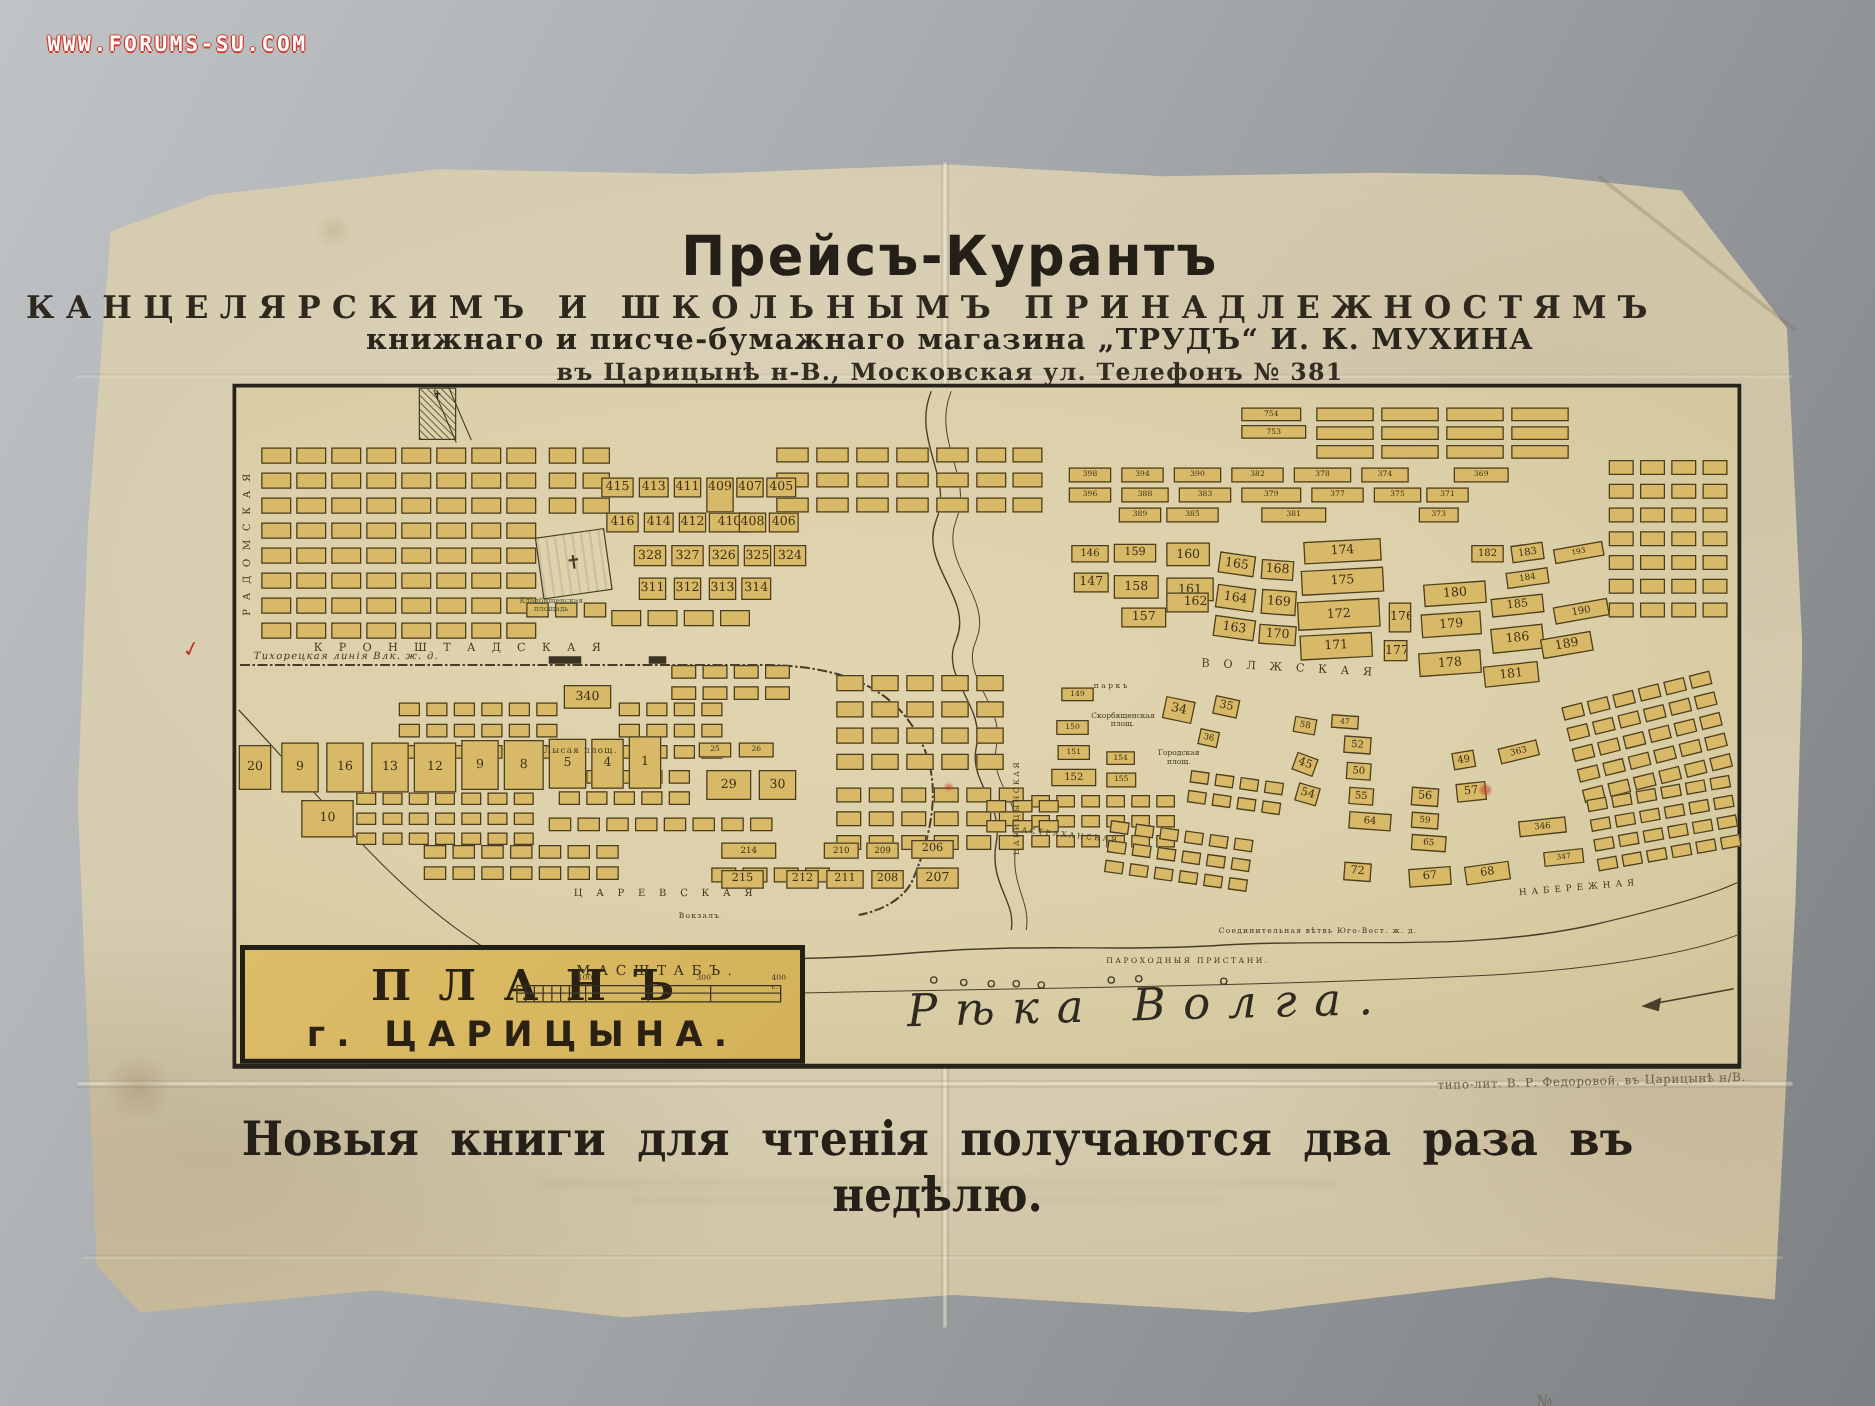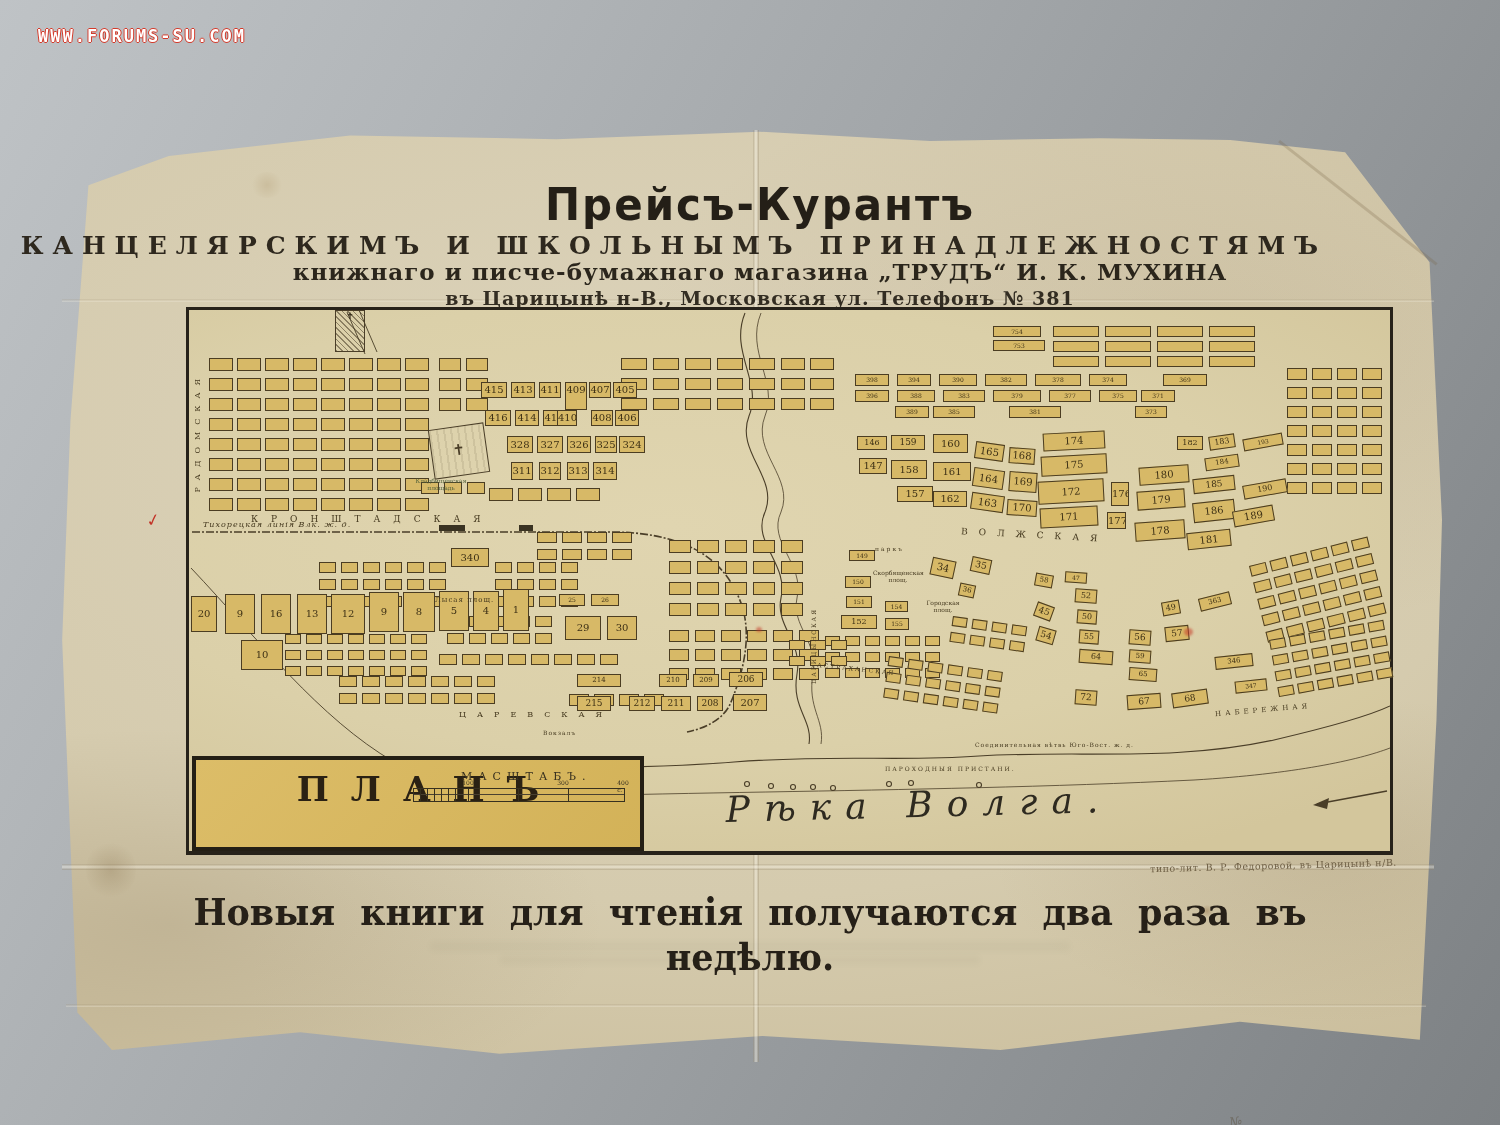--- a/index.html
+++ b/index.html
@@ -598,21 +598,21 @@
         <div class="blk num" style="left: 544px; top: 384px; width: 34px; height: 17px; line-height: 15px; font-size: 10px;">207</div>
         <div class="blk num" style="left: 292px; top: 72px; width: 26px; height: 16px; line-height: 14px; font-size: 10px;">415</div>
         <div class="blk num" style="left: 322px; top: 72px; width: 24px; height: 16px; line-height: 14px; font-size: 10px;">413</div>
         <div class="blk num" style="left: 350px; top: 72px; width: 22px; height: 16px; line-height: 14px; font-size: 10px;">411</div>
         <div class="blk num" style="left: 376px; top: 72px; width: 22px; height: 28px; line-height: 14px; font-size: 10px;">409</div>
         <div class="blk num" style="left: 400px; top: 72px; width: 22px; height: 16px; line-height: 14px; font-size: 10px;">407</div>
         <div class="blk num" style="left: 424px; top: 72px; width: 24px; height: 16px; line-height: 14px; font-size: 10px;">405</div>
         <div class="blk num" style="left: 296px; top: 100px; width: 26px; height: 16px; line-height: 14px; font-size: 10px;">416</div>
         <div class="blk num" style="left: 326px; top: 100px; width: 24px; height: 16px; line-height: 14px; font-size: 10px;">414</div>
         <div class="blk num" style="left: 354px; top: 100px; width: 22px; height: 16px; line-height: 14px; font-size: 10px;">412</div>
-        <div class="blk num" style="left: 368px; top: 100px; width: 20px; height: 16px; line-height: 14px; font-size: 10px;">410</div>
+        <div class="blk num" style="left: 378px; top: 100px; width: 33px; height: 16px; line-height: 14px; font-size: 10px;">410</div>
         <div class="blk num" style="left: 402px; top: 100px; width: 22px; height: 16px; line-height: 14px; font-size: 10px;">408</div>
         <div class="blk num" style="left: 426px; top: 100px; width: 24px; height: 16px; line-height: 14px; font-size: 10px;">406</div>
         <div class="blk num" style="left: 318px; top: 126px; width: 26px; height: 17px; line-height: 15px; font-size: 10px;">328</div>
         <div class="blk num" style="left: 348px; top: 126px; width: 26px; height: 17px; line-height: 15px; font-size: 10px;">327</div>
         <div class="blk num" style="left: 378px; top: 126px; width: 24px; height: 17px; line-height: 15px; font-size: 10px;">326</div>
         <div class="blk num" style="left: 406px; top: 126px; width: 22px; height: 17px; line-height: 15px; font-size: 10px;">325</div>
         <div class="blk num" style="left: 430px; top: 126px; width: 26px; height: 17px; line-height: 15px; font-size: 10px;">324</div>
         <div class="blk num" style="left: 322px; top: 152px; width: 22px; height: 18px; line-height: 16px; font-size: 10px;">311</div>
         <div class="blk num" style="left: 350px; top: 152px; width: 22px; height: 18px; line-height: 16px; font-size: 10px;">312</div>
         <div class="blk num" style="left: 378px; top: 152px; width: 22px; height: 18px; line-height: 16px; font-size: 10px;">313</div>
@@ -637,21 +637,21 @@
         <div class="blk num" style="left: 946px; top: 96px; width: 32px; height: 12px; line-height: 10px; font-size: 6px;">373</div>
         <div class="blk num" style="left: 804px; top: 16px; width: 48px; height: 11px; line-height: 9px; font-size: 6px;">754</div>
         <div class="blk num" style="left: 804px; top: 30px; width: 52px; height: 11px; line-height: 9px; font-size: 6px;">753</div>
         <div class="blk num" style="left: 668px; top: 126px; width: 30px; height: 14px; line-height: 12px; font-size: 8px;">146</div>
         <div class="blk num" style="left: 670px; top: 148px; width: 28px; height: 16px; line-height: 14px; font-size: 10px;">147</div>
         <div class="blk num" style="left: 702px; top: 125px; width: 34px; height: 15px; line-height: 13px; font-size: 9px;">159</div>
         <div class="blk num" style="left: 702px; top: 150px; width: 36px; height: 19px; line-height: 17px; font-size: 10px;">158</div>
         <div class="blk num" style="left: 708px; top: 176px; width: 36px; height: 16px; line-height: 14px; font-size: 10px;">157</div>
         <div class="blk num" style="left: 744px; top: 124px; width: 35px; height: 19px; line-height: 17px; font-size: 10px;">160</div>
         <div class="blk num" style="left: 744px; top: 152px; width: 38px; height: 19px; line-height: 17px; font-size: 10px;">161</div>
-        <div class="blk num" style="left: 744px; top: 181px; width: 34px; height: 16px; line-height: 14px; font-size: 10px;">162</div>
+        <div class="blk num" style="left: 744px; top: 164px; width: 34px; height: 16px; line-height: 14px; font-size: 10px; text-align: right;">162</div>
         <div class="blk num" style="left: 786px; top: 133px; width: 29px; height: 17px; line-height: 15px; font-size: 10px; transform: rotate(8deg);">165</div>
         <div class="blk num" style="left: 784px; top: 159px; width: 31px; height: 19px; line-height: 17px; font-size: 10px; transform: rotate(8deg);">164</div>
         <div class="blk num" style="left: 782px; top: 184px; width: 33px; height: 17px; line-height: 15px; font-size: 10px; transform: rotate(8deg);">163</div>
         <div class="blk num" style="left: 820px; top: 138px; width: 26px; height: 16px; line-height: 14px; font-size: 10px; transform: rotate(4deg);">168</div>
         <div class="blk num" style="left: 820px; top: 162px; width: 28px; height: 20px; line-height: 18px; font-size: 10px; transform: rotate(4deg);">169</div>
         <div class="blk num" style="left: 818px; top: 190px; width: 30px; height: 16px; line-height: 14px; font-size: 10px; transform: rotate(4deg);">170</div>
         <div class="blk num" style="left: 854px; top: 122px; width: 62px; height: 18px; line-height: 16px; font-size: 10px; transform: rotate(-3deg);">174</div>
         <div class="blk num" style="left: 852px; top: 145px; width: 66px; height: 20px; line-height: 18px; font-size: 10px; transform: rotate(-3deg);">175</div>
         <div class="blk num" style="left: 849px; top: 170px; width: 66px; height: 23px; line-height: 21px; font-size: 10px; transform: rotate(-3deg);">172</div>
         <div class="blk num" style="left: 851px; top: 197px; width: 58px; height: 20px; line-height: 18px; font-size: 10px; transform: rotate(-3deg);">171</div>
@@ -713,20 +713,21 @@
         <div class="street" style="left: 786px; top: 432px; font-size: 6px; letter-spacing: 1px;">Соединительная вѣтвь Юго-Вост. ж. д.</div>
         <div class="street" style="left: 696px; top: 456px; font-size: 6px; letter-spacing: 2px;">ПАРОХОДНЫЯ ПРИСТАНИ.</div>
         <div class="street" style="left: 354px; top: 420px; font-size: 6px; letter-spacing: 1px;">Вокзалъ</div>
       </div>
 
     <div id="prison"><span>✝</span></div>
     <div id="cemetery"><span>✝</span></div>
 
     <div id="planbox" class="abs">
       <div id="plan-l1">ПЛАНЪ</div>
+      <div id="plan-l2">г. ЦАРИЦЫНА.</div>
     </div>
 
     <div id="scale-label">МАСШТАБЪ.</div>
     <div id="scale-bar">
       <div class="mid"></div>
       <div id="scale-ticks">
           <span style="left: 55px;">100</span>
           <span style="left: 150px;">300</span>
           <span style="left: 210px;">400 с.</span>
         </div>

